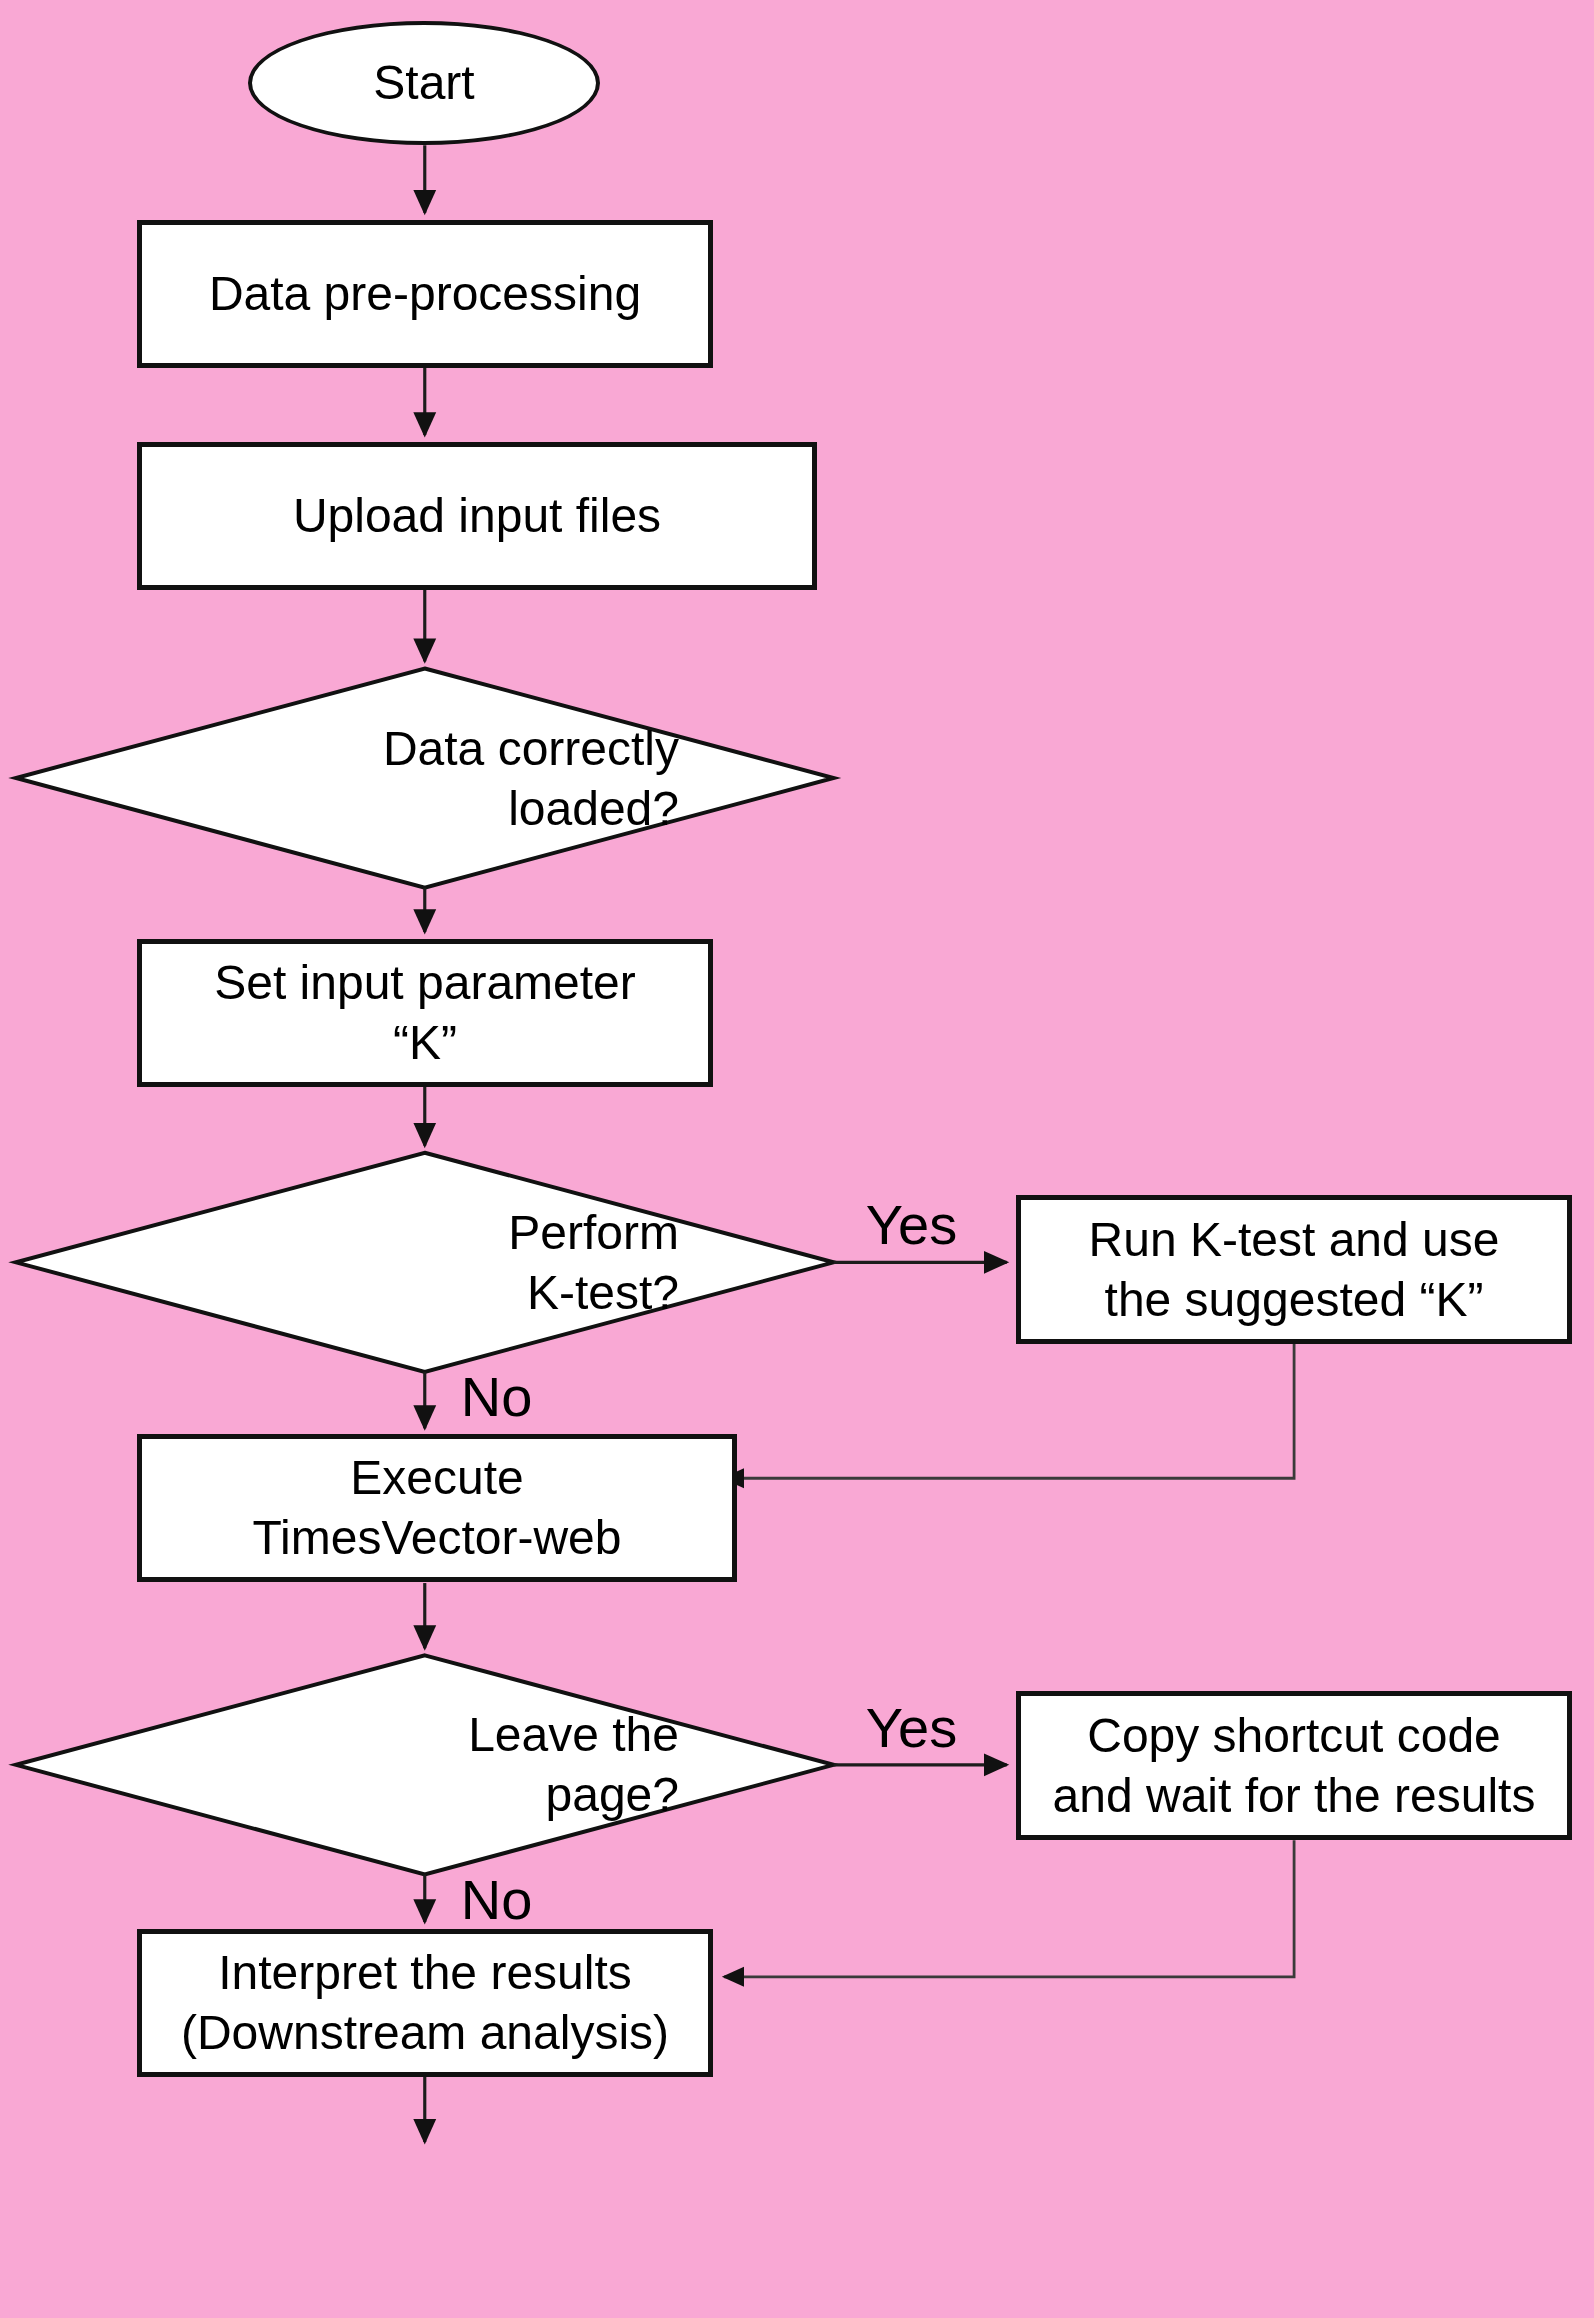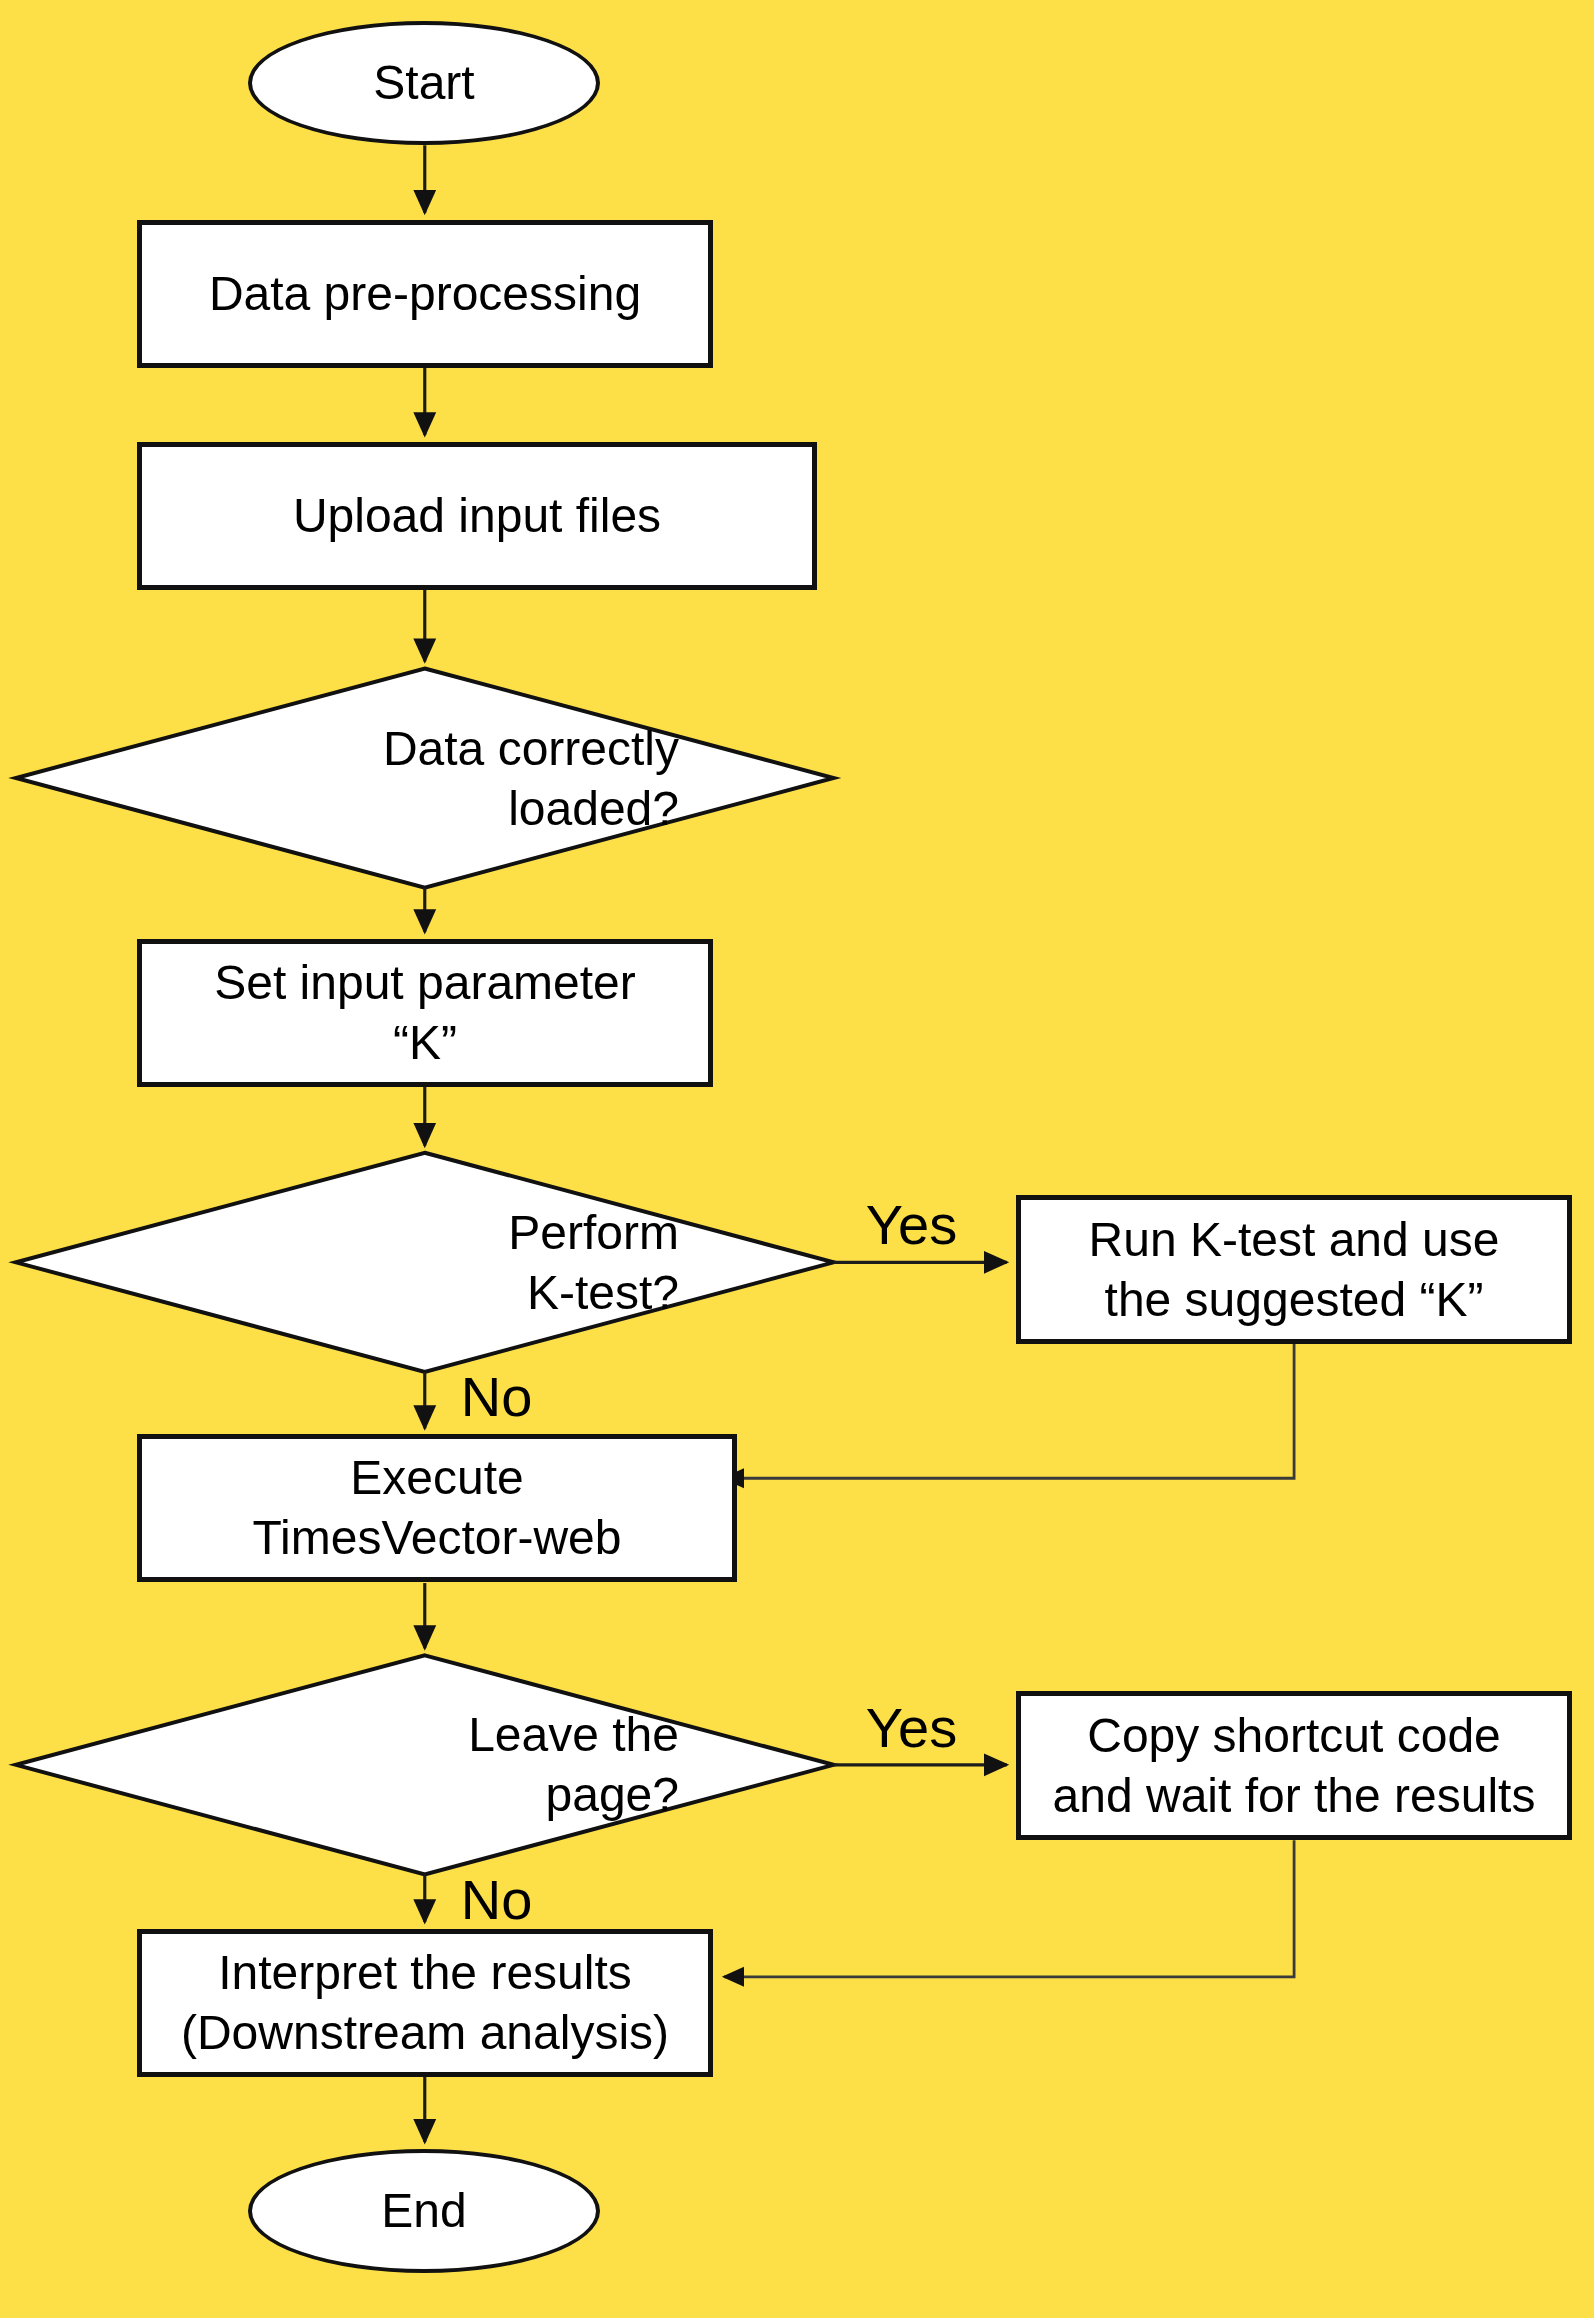--- a/index.html
+++ b/index.html
@@ -4,21 +4,21 @@
 <style>
   html, body {
     margin: 0;
     padding: 0;
     background: #ffffff;
   }
   .canvas {
     position: relative;
     width: 1595px;
     height: 2319px;
-    background: #fde047;
+    background: #f9a8d4;
     font-family: "Liberation Sans", sans-serif;
     color: #000000;
   }
   .layer {
     position: absolute;
     left: 0;
     top: 0;
     width: 1595px;
     height: 2319px;
   }
@@ -150,23 +150,20 @@
   <div class="node rect" style="left:1016px; top:1691px; width:556px; height:149px;">
     <div>Copy shortcut code</div>
     <div>and wait for the results</div>
   </div>
 
   <div class="node rect" style="left:137px; top:1929px; width:576px; height:148px;">
     <div>Interpret the results</div>
     <div>(Downstream analysis)</div>
   </div>
 
-  <div class="node ellipse" style="left:248px; top:2149px; width:352px; height:124px;">
-    <div>End</div>
-  </div>
 
   <div class="edge-label" style="left:832px; top:1195px; width:159px;">Yes</div>
   <div class="edge-label" style="left:433px; top:1367px; width:127px;">No</div>
   <div class="edge-label" style="left:832px; top:1698px; width:159px;">Yes</div>
   <div class="edge-label" style="left:433px; top:1870px; width:127px;">No</div>
 
 </div>
 
 
 </body></html>

